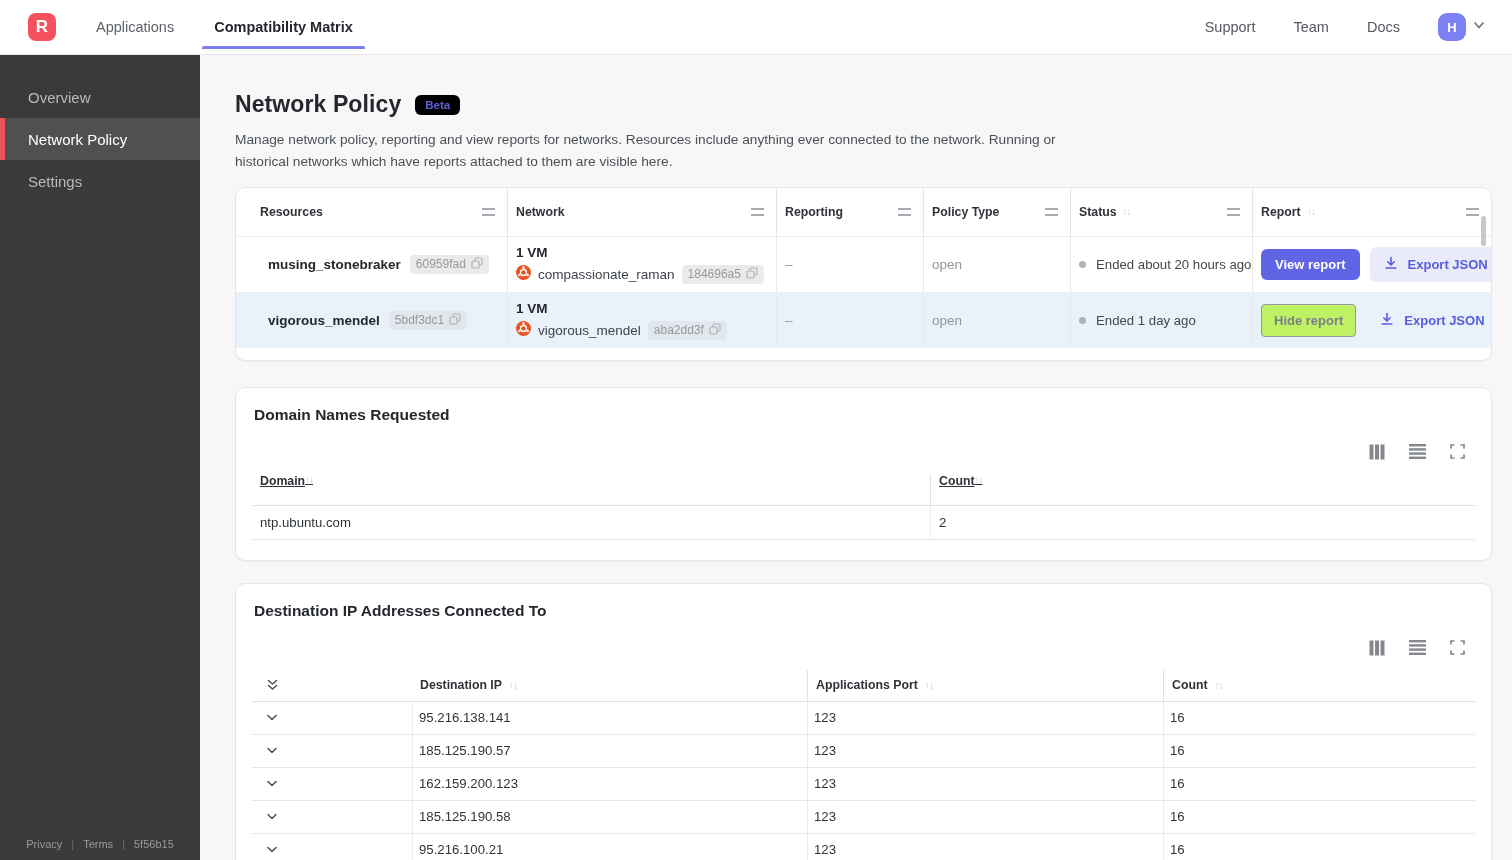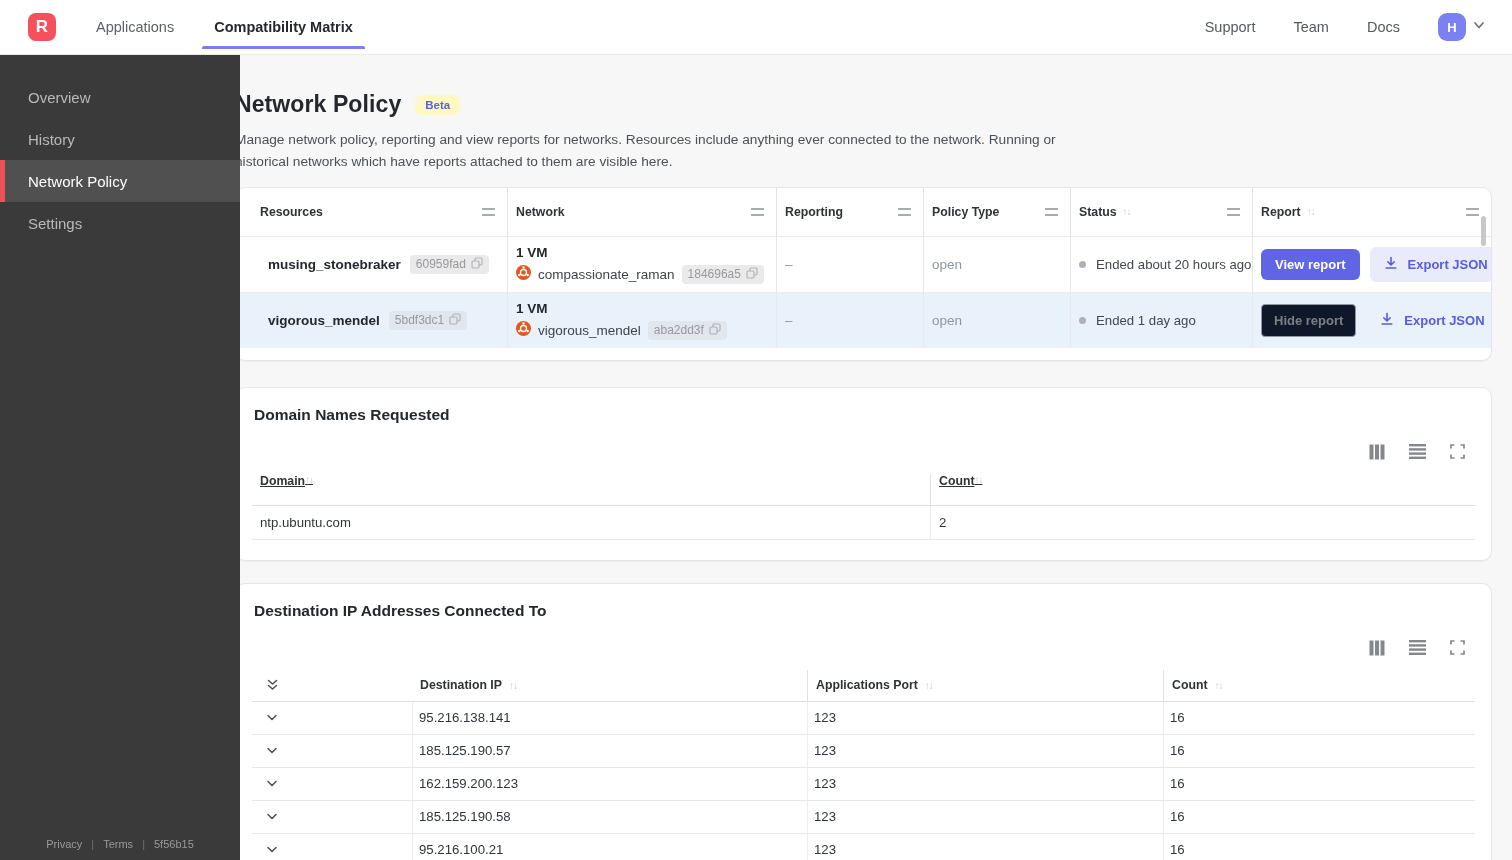--- a/index.html
+++ b/index.html
@@ -35,21 +35,21 @@
   .nav-link { font-size: 14.5px; color: #54595f; margin-right: 38px; cursor: pointer; }
   .avatar {
     width: 28px; height: 28px; border-radius: 9px; background: #7b80f2;
     color: #fff; font-size: 13px; font-weight: 600;
     display: flex; align-items: center; justify-content: center; margin-right: 6px;
   }
   .avatar-chevron { margin-right: 26px; display: flex; align-items: center; cursor: pointer; }
 
   
   .sidebar {
-    position: fixed; top: 55px; left: 0; width: 240px; bottom: 0;
+    position: fixed; top: 55px; left: 0; width: 200px; bottom: 0;
     background: #3a3a3a; padding-top: 21px; z-index: 10;
   }
   .side-item {
     height: 42px; display: flex; align-items: center; padding-left: 28px;
     color: #b9b9b9; font-size: 15px; cursor: pointer;
   }
   .side-item.active {
     background: #505050; color: #ffffff;
     border-left: 5px solid #ee5159; padding-left: 23px;
   }
@@ -59,21 +59,21 @@
     color: #9a9a9a; font-size: 11px;
   }
   .side-footer .sep { color: #6e6e6e; }
   .side-footer span[data-interactable="true"] { cursor: pointer; }
 
   
   .main { position: absolute; top: 55px; left: 216px; width: 1296px; padding: 36px 20px 0 19px; }
   .title-row { display: flex; align-items: center; gap: 14px; }
   .page-title { font-size: 23px; font-weight: 700; color: #24282d; letter-spacing: 0.1px; }
   .beta-badge {
-    background: #fef9c3; color: #6063d6; font-size: 11.5px; font-weight: 600;
+    background: #000000; color: #6063d6; font-size: 11.5px; font-weight: 600;
     padding: 4px 10px; border-radius: 6px;
   }
   .page-desc { margin-top: 11px; font-size: 13.7px; line-height: 1.6; color: #4b5157; max-width: 875px; }
 
   .card {
     background: #fff; border: 1px solid #e6e6e9; border-radius: 10px;
     box-shadow: 0 1px 2px rgba(20,20,40,0.04); position: relative;
   }
 
   
@@ -107,21 +107,21 @@
   .muted { color: #90969c; }
   .status-cell { gap: 10px; font-size: 13.2px; color: #43484e; }
   .status-dot { width: 7px; height: 7px; border-radius: 50%; background: #aeb2b8; flex-shrink: 0; }
   .report-cell { gap: 10px; padding-right: 8px; }
   .btn-primary {
     background: #6065e5; color: #fff; font-size: 13px; font-weight: 600;
     border: none; border-radius: 6px; padding: 8px 14px; cursor: pointer;
     font-family: inherit; white-space: nowrap;
   }
   .btn-outline {
-    background: #0f172a; color: #7b8085; font-size: 13px; font-weight: 600;
+    background: #bef264; color: #7b8085; font-size: 13px; font-weight: 600;
     border: 1px solid #94979c; border-radius: 4px; padding: 8px 12px; cursor: pointer;
     font-family: inherit; white-space: nowrap;
   }
   .btn-export {
     display: inline-flex; align-items: center; gap: 9px;
     background: #e9ebfb; color: #575dde; font-size: 13px; font-weight: 600;
     border: none; border-radius: 6px; padding: 8px 13px; cursor: pointer;
     font-family: inherit; white-space: nowrap;
   }
   .btn-export.on-hl { background: transparent; }
@@ -175,21 +175,20 @@
         <svg width="14" height="14" viewBox="0 0 14 14">
             <polyline points="3,5 7,9.5 11,5" fill="none" stroke="#6f7378" stroke-width="1.7" stroke-linecap="round" stroke-linejoin="round"></polyline>
           </svg>
       </span>
     </span>
   </div>
 </div>
 
 <div class="sidebar" data-interactable="false">
   <div class="side-item" data-interactable="true">Overview</div>
-  <div class="side-item" data-interactable="true">History</div>
   <div class="side-item active" data-interactable="true">Network Policy</div>
   <div class="side-item" data-interactable="true">Settings</div>
   <div class="side-footer" data-interactable="false">
     <span data-interactable="true">Privacy</span>
     <span class="sep" data-interactable="false">|</span>
     <span data-interactable="true">Terms</span>
     <span class="sep" data-interactable="false">|</span>
     <span data-interactable="false">5f56b15</span>
   </div>
 </div>

